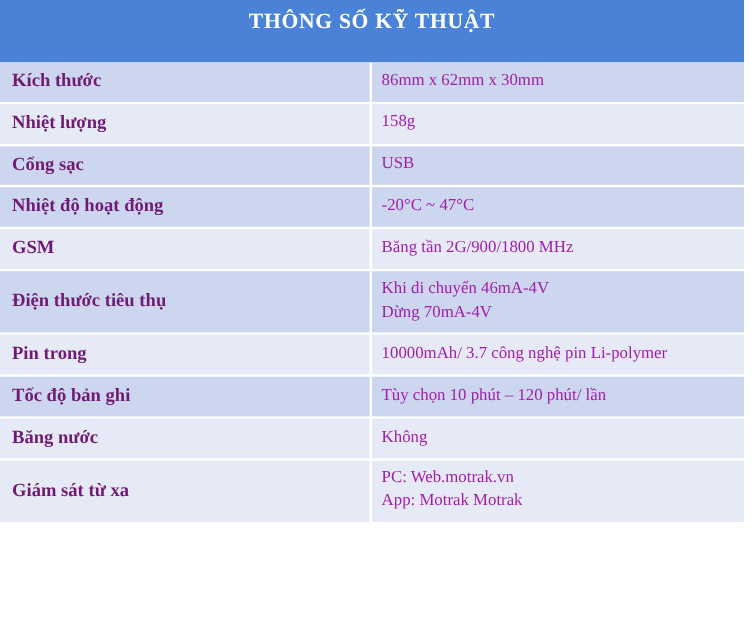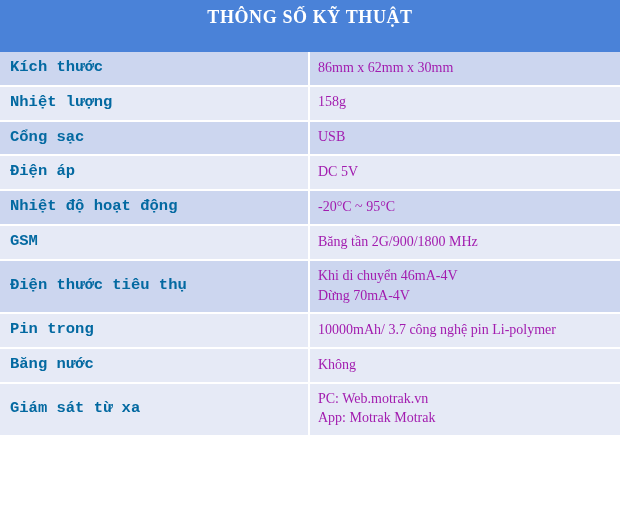--- a/index.html
+++ b/index.html
@@ -43,26 +43,25 @@
   
   .spec-row > td {
     vertical-align: middle;
     padding: 6px 0 7px 0;
   }
 
   .label-cell {
     width: 191px;
     font-weight: bold;
     font-size: 15.5px;
-    color: #0369a1;
+    color: #701a75;
     padding-left: 10px !important;
     box-sizing: border-box;
     border-right: 2px solid #ffffff;
     line-height: 1.28;
-    font-family: Liberation Mono, monospace;
   }
 
   .value-cell {
     font-weight: normal;
     font-size: 14px;
     color: #a21caf;
     padding-left: 8px !important;
     box-sizing: border-box;
     line-height: 1.33;
   }
@@ -115,30 +114,24 @@
         <td class="value-cell">
           <span class="value-line">158g</span>
         </td>
       </tr>
       <tr class="spec-row row-dark">
         <td class="label-cell">Cổng sạc</td>
         <td class="value-cell">
           <span class="value-line">USB</span>
         </td>
       </tr>
-      <tr class="spec-row row-light">
-        <td class="label-cell">Điện áp</td>
-        <td class="value-cell">
-          <span class="value-line">DC 5V</span>
-        </td>
-      </tr>
       <tr class="spec-row row-dark">
         <td class="label-cell">Nhiệt độ hoạt động</td>
         <td class="value-cell">
-          <span class="value-line">-20°C ~ 95°C</span>
+          <span class="value-line">-20°C ~ 47°C</span>
         </td>
       </tr>
       <tr class="spec-row row-light">
         <td class="label-cell">GSM</td>
         <td class="value-cell">
           <span class="value-line">Băng tần 2G/900/1800 MHz</span>
         </td>
       </tr>
       <tr class="spec-row row-dark">
         <td class="label-cell">Điện thước tiêu thụ</td>
@@ -146,20 +139,26 @@
           <span class="value-line">Khi di chuyển 46mA-4V</span>
           <span class="value-line">Dừng 70mA-4V</span>
         </td>
       </tr>
       <tr class="spec-row row-light">
         <td class="label-cell">Pin trong</td>
         <td class="value-cell">
           <span class="value-line">10000mAh/ 3.7 công nghệ pin Li-polymer</span>
         </td>
       </tr>
+      <tr class="spec-row row-dark">
+        <td class="label-cell">Tốc độ bản ghi</td>
+        <td class="value-cell">
+          <span class="value-line">Tùy chọn 10 phút – 120 phút/ lần</span>
+        </td>
+      </tr>
       <tr class="spec-row row-light">
         <td class="label-cell">Băng nước</td>
         <td class="value-cell">
           <span class="value-line">Không</span>
         </td>
       </tr>
       <tr class="spec-row row-light last-row">
         <td class="label-cell">Giám sát từ xa</td>
         <td class="value-cell">
           <span class="value-line">PC: Web.motrak.vn</span>

